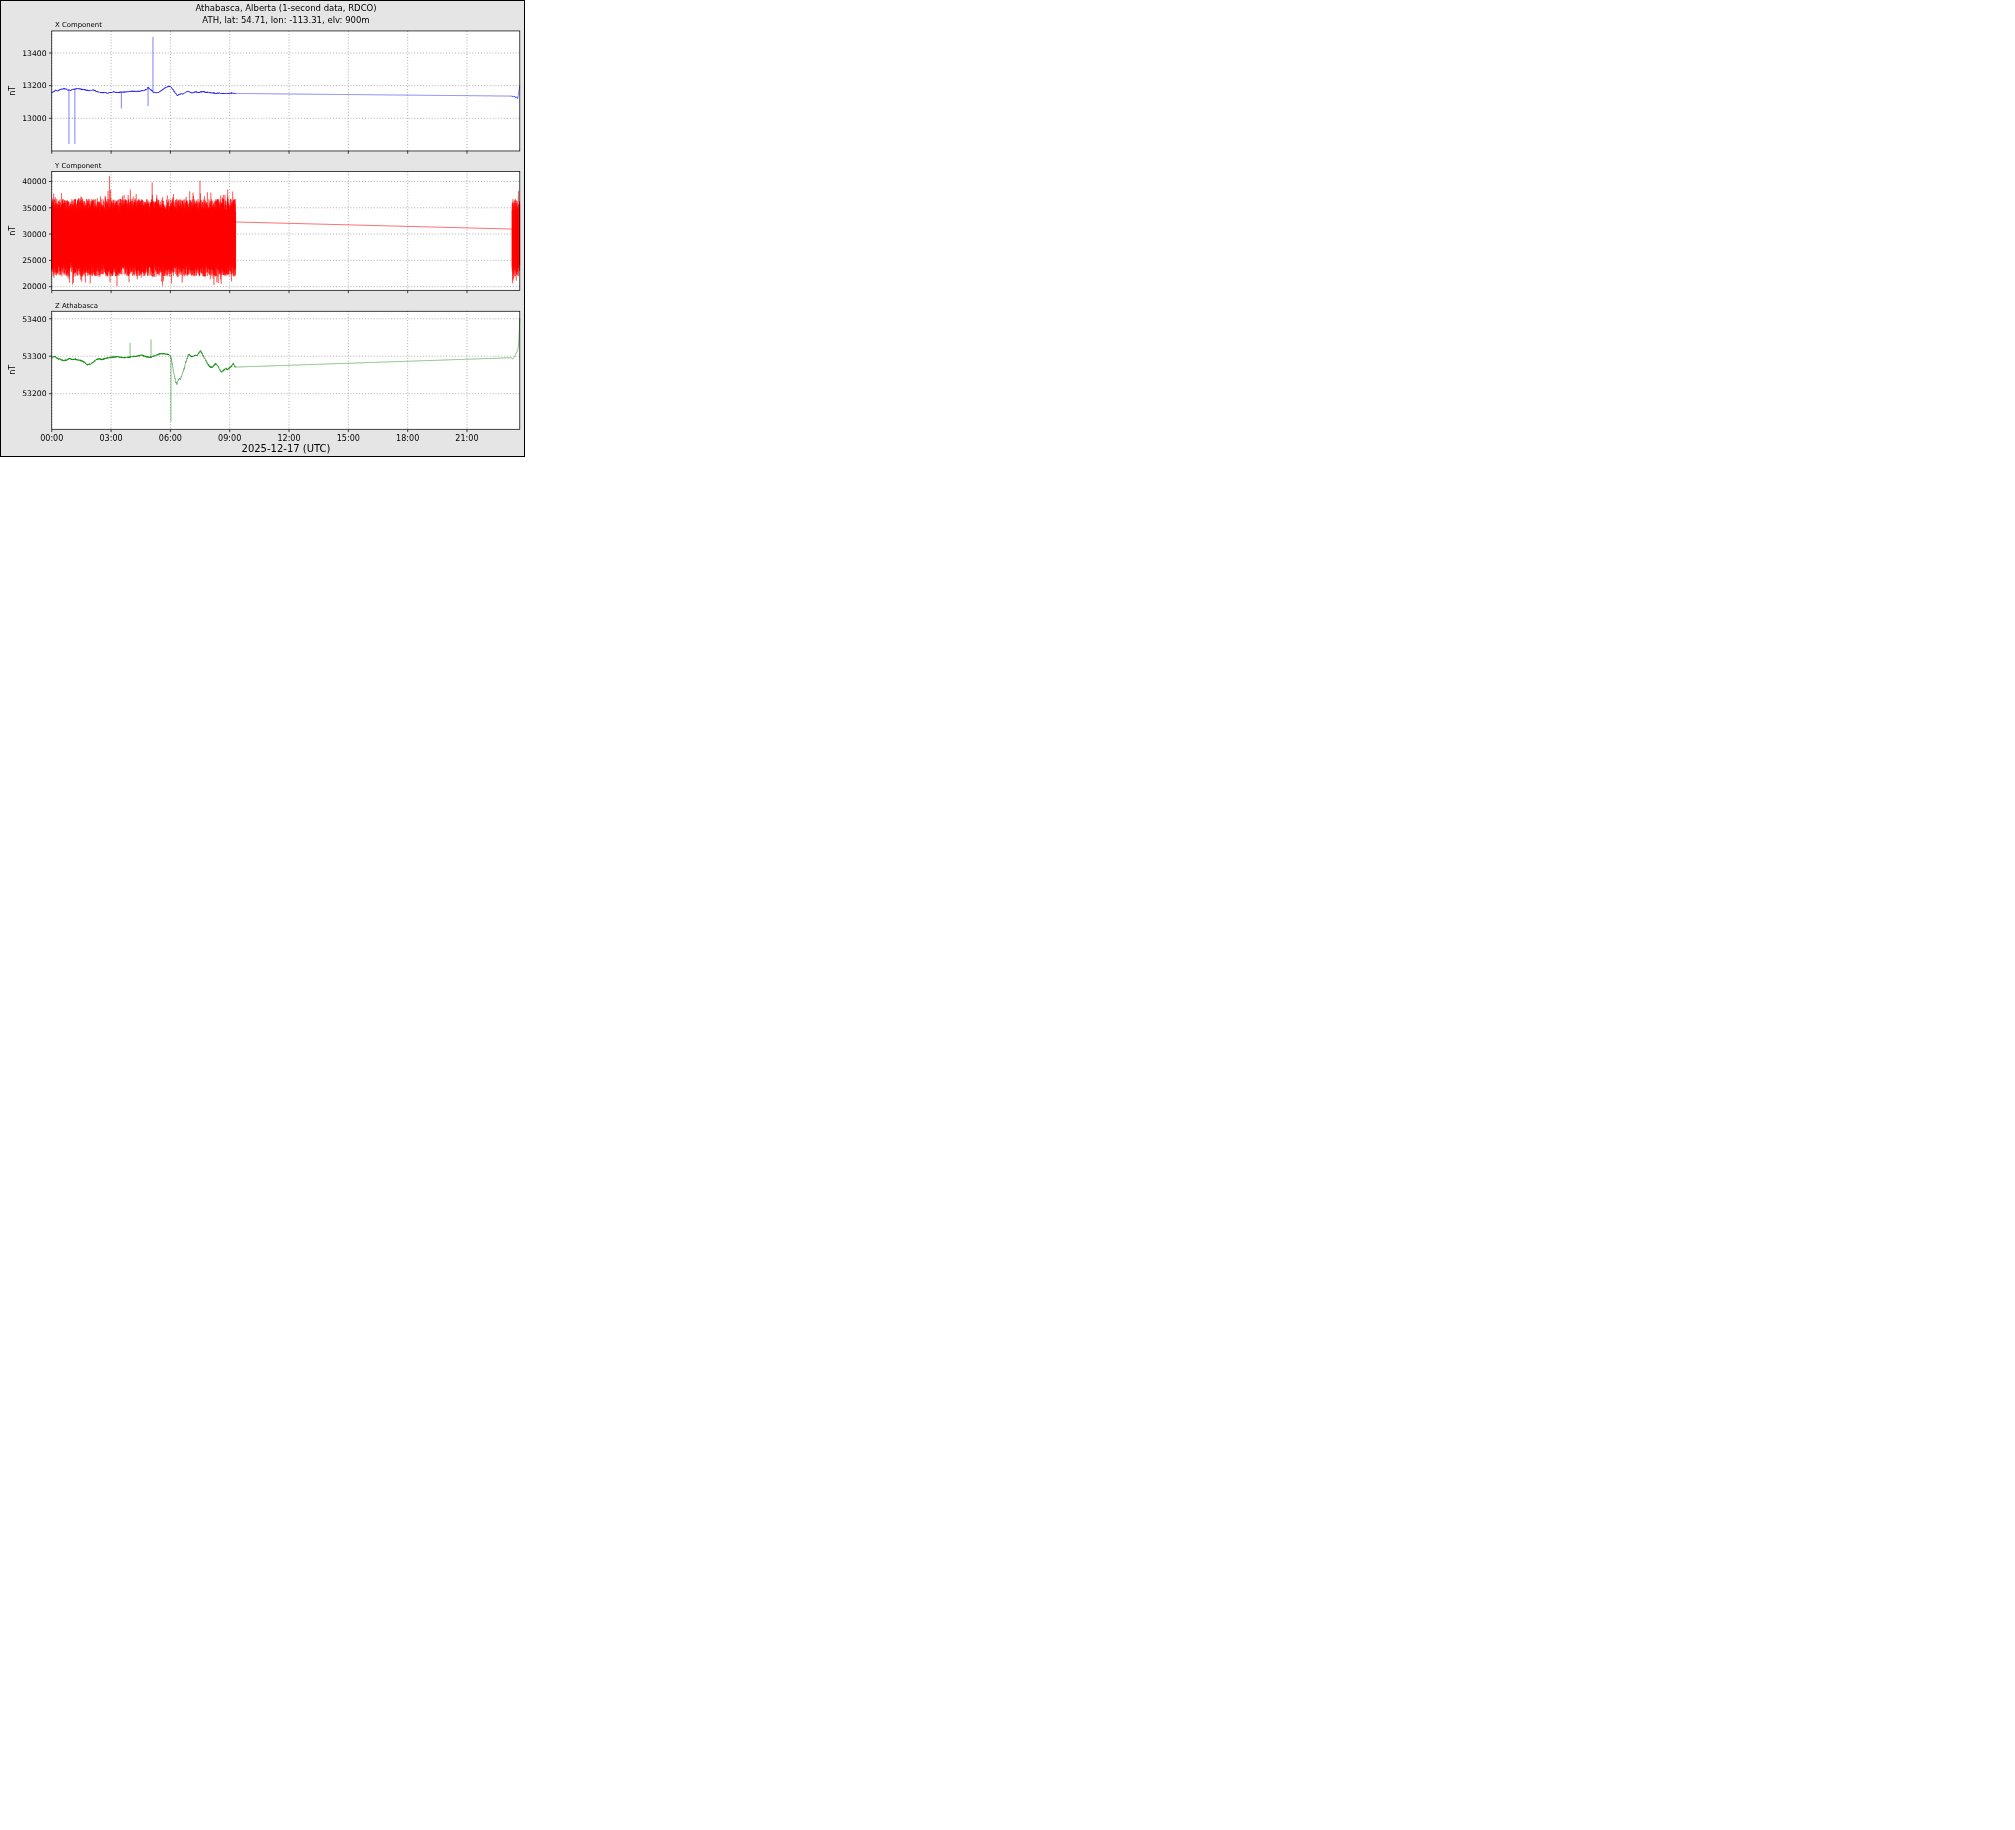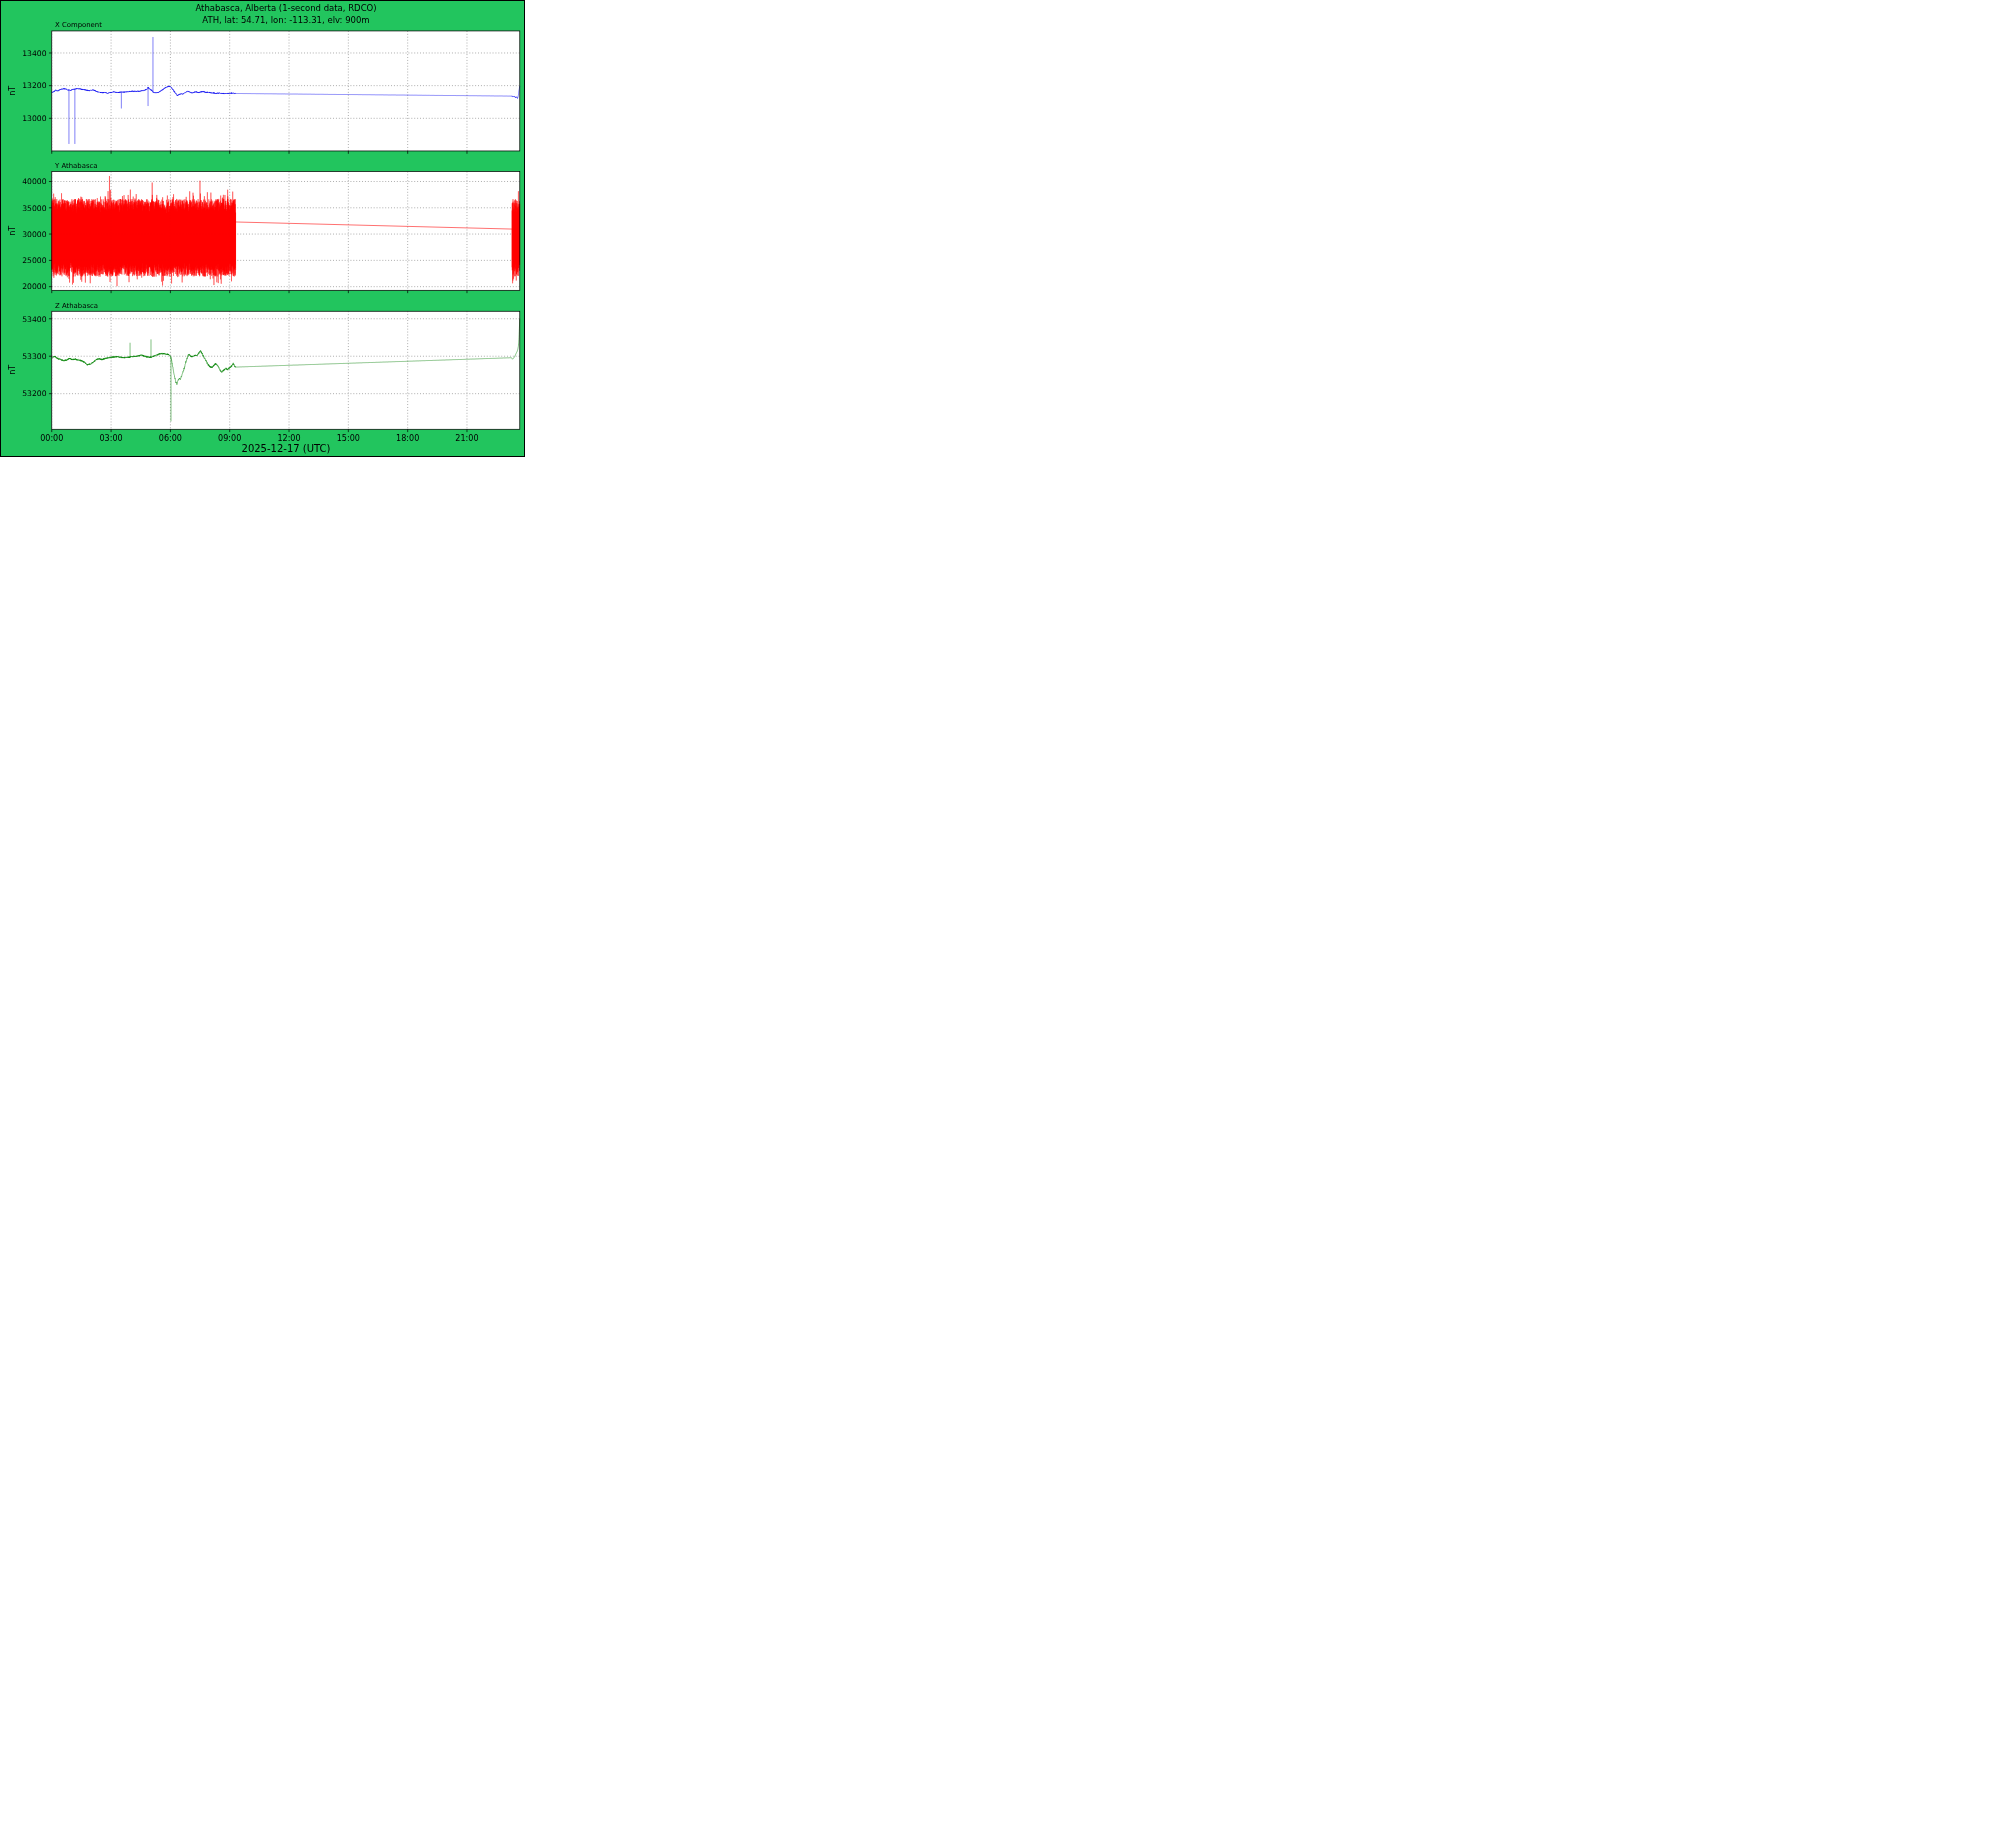--- a/index.html
+++ b/index.html
@@ -1,16 +1,16 @@
 <!DOCTYPE html>
 <html style="font-size:6.4px"><head>
 <meta charset="utf-8">
 <style>
   html,body{margin:0;padding:0;background:#fff;}
-  .fig{position:relative;width:525px;height:457px;background:#22c55e;
+  .fig{position:relative;width:525px;height:457px;background:#e5e5e5;
        border:1.2px solid #000;box-sizing:border-box;overflow:hidden;
        font-family:"DejaVu Sans",sans-serif;color:#000;padding-left:39px;}
   .titles{position:absolute;left:51px;top:2.4px;width:468px;text-align:center;line-height:1.32;}
   .t1,.t2{font-size:8.5px;}
   .comp-title{position:absolute;left:54px;font-size:6.9px;}
   #ct0{top:20px;text-align:center;} #ct1{top:161px;} #ct2{top:301px;}
   .ylab{position:absolute;left:3.2px;width:17.7px;height:9.7px;text-align:center;
         font-size:8px;transform:rotate(-90deg);}
   #yl0{top:85px;} #yl1{top:225px;} #yl2{top:364px;}
   .xlab{position:absolute;left:51px;top:442px;width:468px;text-align:center;font-size:10px;}
@@ -20,21 +20,21 @@
 </head>
 <body>
 
 <div class="fig">
   <div class="titles">
     <div class="t1">Athabasca, Alberta (1-second data, RDCO)</div>
     <div class="t2">ATH, lat: 54.71, lon: -113.31, elv: 900m</div>
   </div>
 
   <div class="comp-title" id="ct0">X Component</div>
-  <div class="comp-title" id="ct1">Y Athabasca</div>
+  <div class="comp-title" id="ct1">Y Component</div>
   <div class="comp-title" id="ct2">Z Athabasca</div>
 
   <div class="ylab" id="yl0">nT</div>
   <div class="ylab" id="yl1">nT</div>
   <div class="ylab" id="yl2">nT</div>
 
   <svg id="plots" width="522" height="455" viewBox="0 0 1296 1129">
       <g>
         <rect x="126" y="74" width="1162" height="298" fill="#ffffff"></rect>
         <path d="M126 290.9H1288M126 209.8H1288M126 128.7H1288M126.0 74V372M273.3 74V372M420.6 74V372M567.8 74V372M715.1 74V372M862.4 74V372M1009.7 74V372M1156.9 74V372" stroke="#a8a8a8" stroke-width="2.4" stroke-dasharray="2.4 4.8" fill="none"></path>

